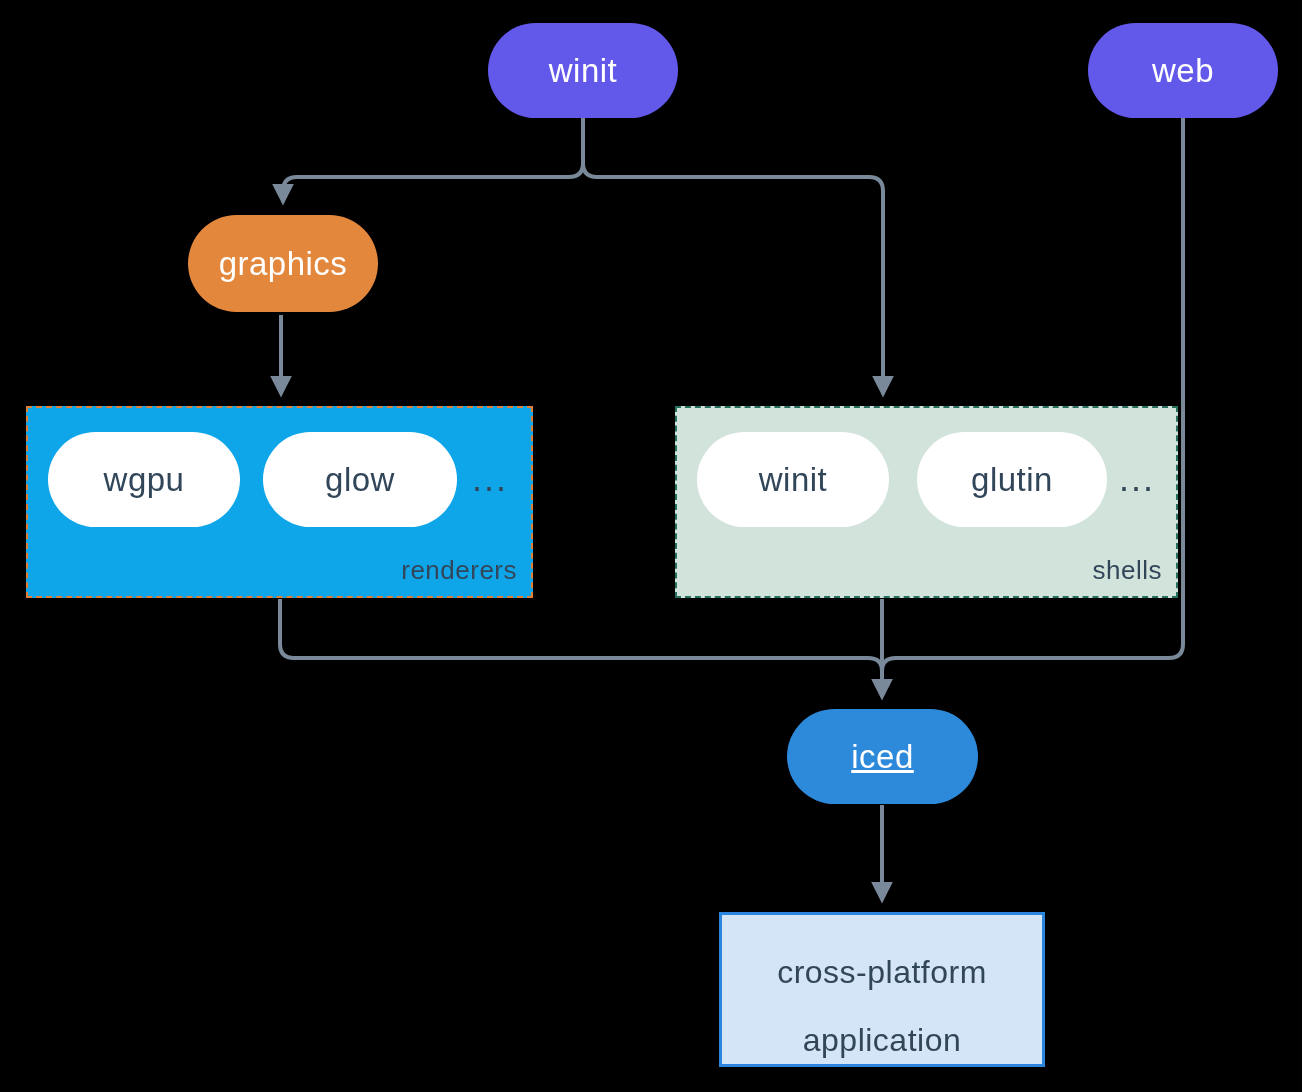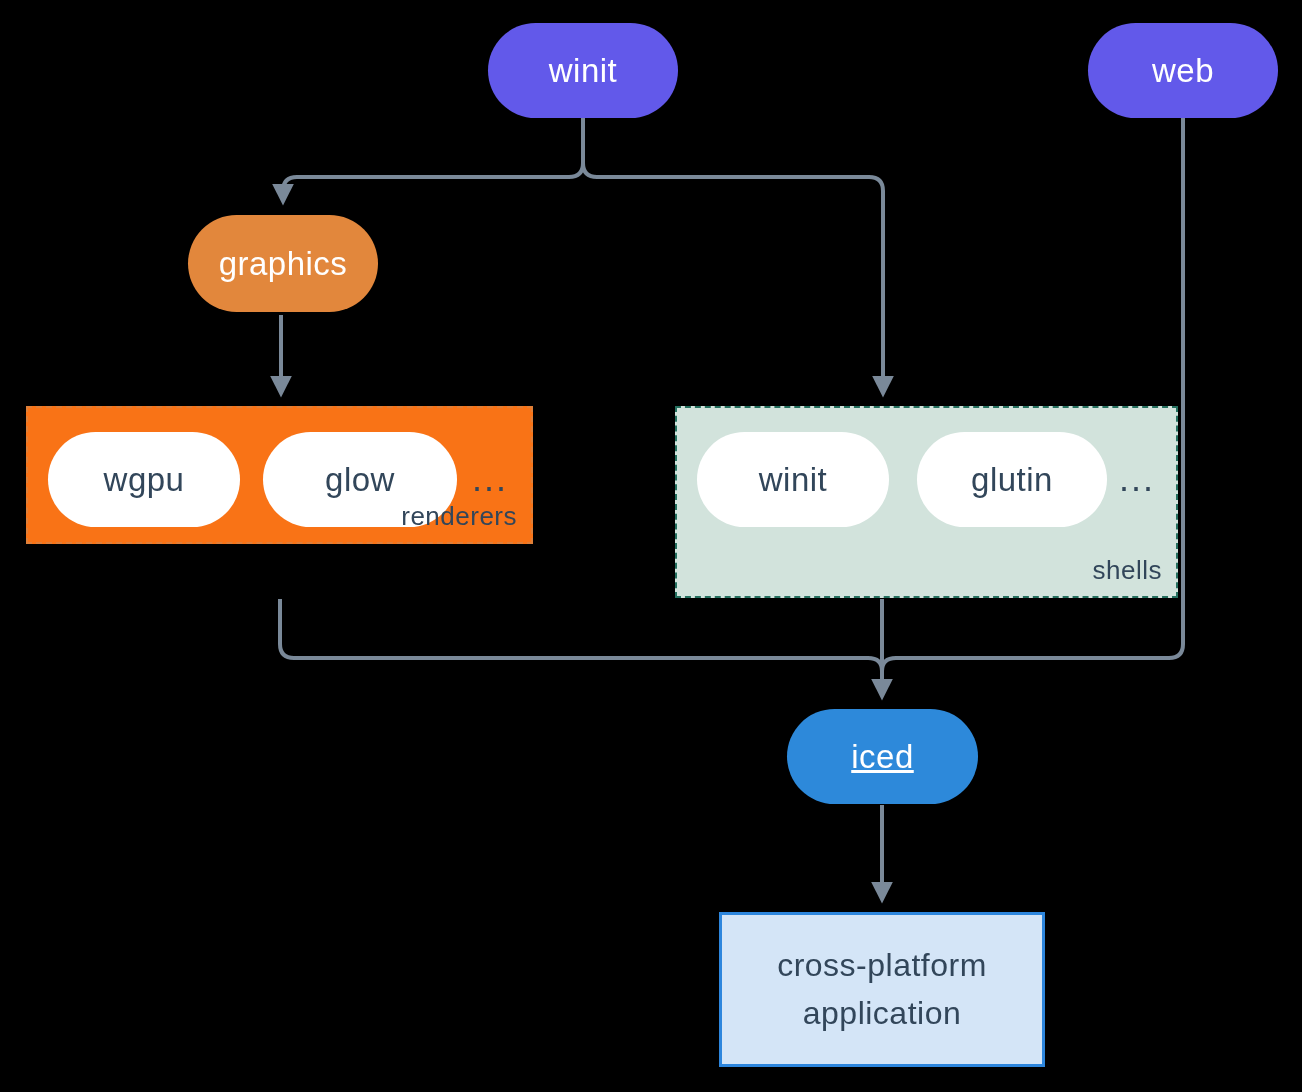--- a/index.html
+++ b/index.html
@@ -30,22 +30,22 @@
   .node-web      { left: 1088px; top: 23px; width: 190px; height: 95px; }
   .node-graphics { left: 188px; top: 215px; width: 190px; height: 97px; }
   .node-iced     { left: 787px; top: 709px; width: 191px; height: 95px; }
 
   .group {
     position: absolute;
     border: 2px dashed;
     box-sizing: border-box;
   }
   .group-renderers {
-    left: 26px; top: 406px; width: 507px; height: 138px;
-    background: #f97316; border-color: #df7f38; padding-left: 17px;
+    left: 26px; top: 406px; width: 507px; height: 192px;
+    background: #0ea5e9; border-color: #df7f38; padding-left: 17px;
   }
   .group-shells {
     left: 630px; top: 406px; width: 503px; height: 192px;
     background: #d2e3dc; border-color: #25705f; margin-left: 45px;
   }
   .group .item-1 { left: 20px;  top: 24px; width: 192px; height: 95px; }
   .group-renderers .item-2 { left: 235px; top: 24px; width: 194px; height: 95px; }
   .group-shells    .item-2 { left: 240px; top: 24px; width: 190px; height: 95px; }
   .ellipsis {
     position: absolute; top: 50px;
@@ -58,22 +58,22 @@
   .group-label {
     position: absolute; right: 14px; bottom: 10px;
     font-size: 26px; color: #32465a; letter-spacing: 0.5px;
   }
   .appbox {
     position: absolute;
     left: 719px; top: 912px; width: 326px; height: 155px;
     box-sizing: border-box;
     background: #d4e5f7; border: 3px solid #2d86dd;
     color: #32465a;
-    display: flex; flex-direction: column; align-items: center; justify-content: center;
-    font-size: 32px; line-height: 1.48; letter-spacing: 0.5px;
+    display: flex; flex-direction: column; align-items: center; justify-content: flex-end;
+    font-size: 32px; line-height: 1.48; letter-spacing: 0.5px; gap: 20px;
   }
 </style>
 </head>
 <body>
 
 <div class="canvas">
 
   <svg class="connectors" viewBox="0 0 1302 1092" fill="none">
     <defs>
       <marker id="arrow" viewBox="0 0 10 10" refX="7" refY="5" markerWidth="5.5" markerHeight="5.5" orient="auto-start-reverse">

